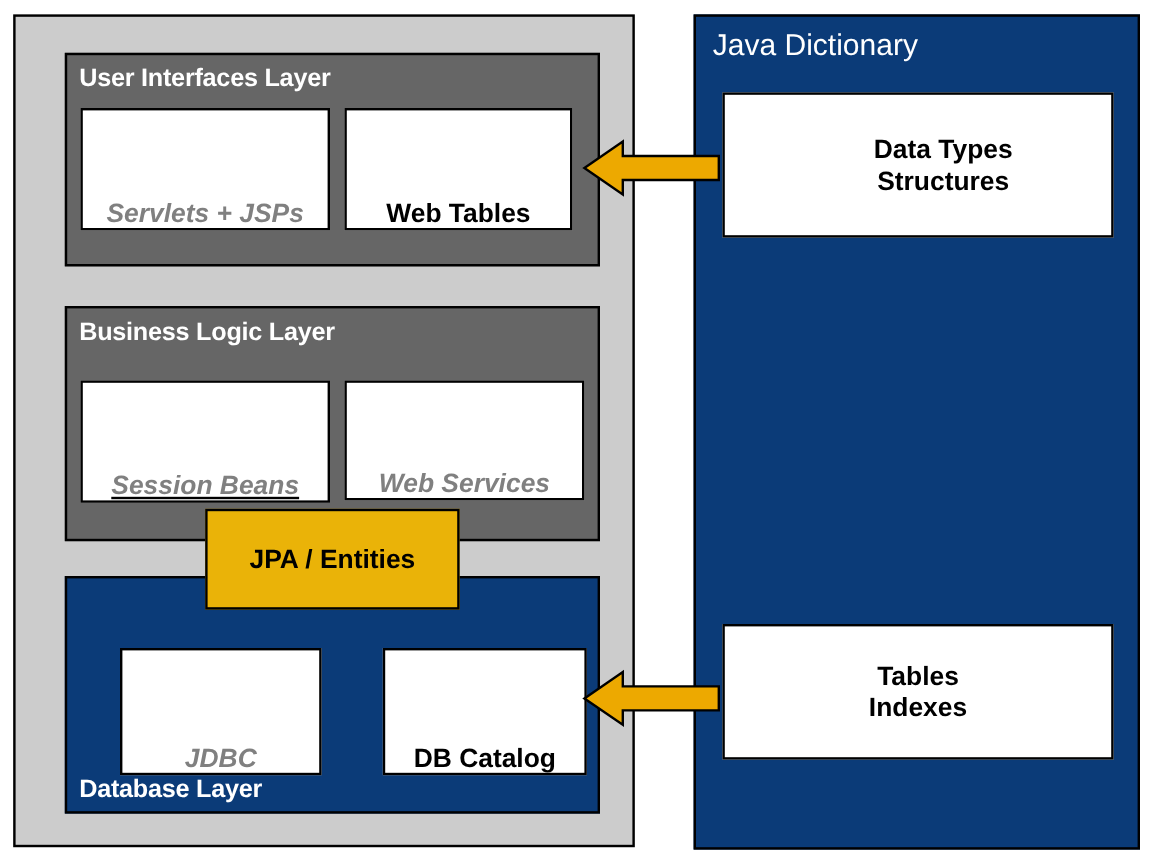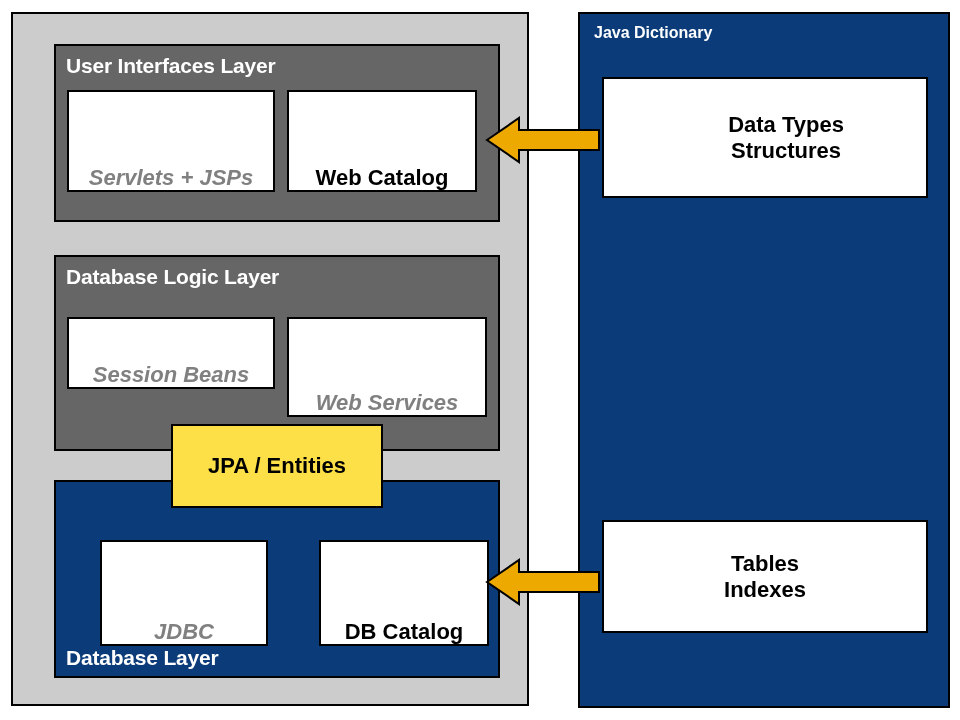--- a/index.html
+++ b/index.html
@@ -76,21 +76,21 @@
   .comp-label.muted {
     color: #808080;
     font-style: italic;
   }
   .comp-label.strong {
     color: #000000;
   }
 
   
   .floating-box {
-    background: #fde047;
+    background: #eab308;
     border: 2px solid #000000;
     display: flex;
     align-items: center;
     justify-content: center;
     z-index: 40;
   }
 
   
   .dict-panel {
     left: 578px;
@@ -98,22 +98,22 @@
     width: 372px;
     height: 696px;
     background: #0b3b78;
     border: 2px solid #000000;
   }
   .dict-title {
     position: absolute;
     left: 14px;
     top: 10px;
     color: #ffffff;
-    font-size: 16px;
-    font-weight: bold;
+    font-size: 25px;
+    font-weight: normal;
     white-space: nowrap;
   }
   .dict-box {
     position: absolute;
     background: #ffffff;
     border: 2px solid #000000;
     display: flex;
     align-items: center;
     justify-content: center;
     box-sizing: border-box;
@@ -142,28 +142,28 @@
   <div class="abs app-container">
 
     <div class="abs layer-band" style="left:41px; top:30px; width:446px; height:178px;">
       <div class="layer-title top">User Interfaces Layer</div>
 
       <div class="abs comp" style="left:11px; top:44px; width:208px; height:102px;">
         <span class="comp-label muted">Servlets + JSPs</span>
       </div>
 
       <div class="abs comp" style="left:231px; top:44px; width:190px; height:102px;">
-        <span class="comp-label strong">Web Catalog</span>
+        <span class="comp-label strong">Web Tables</span>
       </div>
     </div>
 
     <div class="abs layer-band" style="left:41px; top:241px; width:446px; height:196px;">
-      <div class="layer-title top">Database Logic Layer</div>
-
-      <div class="abs comp" style="left:11px; top:60px; width:208px; height:72px;">
+      <div class="layer-title top">Business Logic Layer</div>
+
+      <div class="abs comp" style="left:11px; top:60px; width:208px; height:102px;text-decoration:underline;">
         <span class="comp-label muted">Session Beans</span>
       </div>
 
       <div class="abs comp" style="left:231px; top:60px; width:200px; height:100px;">
         <span class="comp-label muted">Web Services</span>
       </div>
     </div>
 
     <div class="abs layer-band db" style="left:41px; top:466px; width:446px; height:198px;">
       <div class="layer-title bottom">Database Layer</div>

